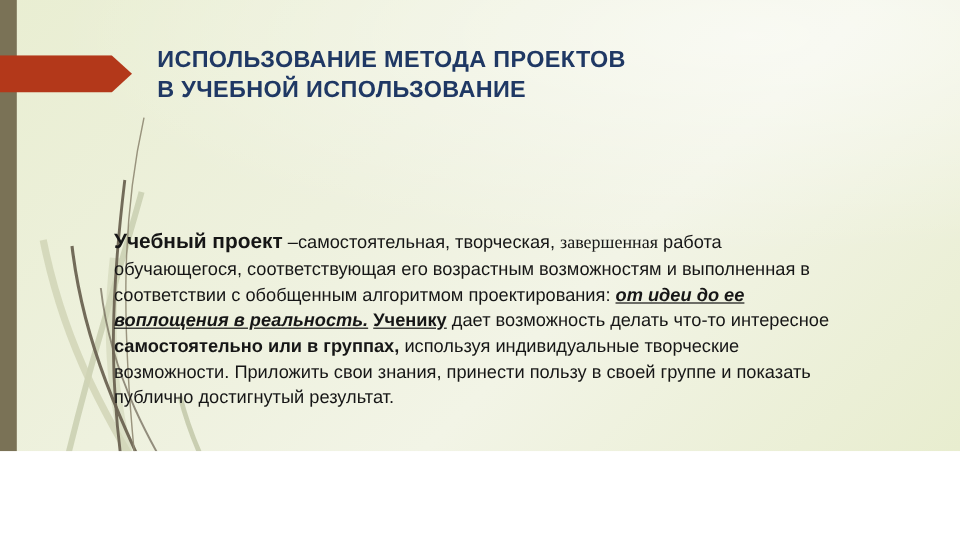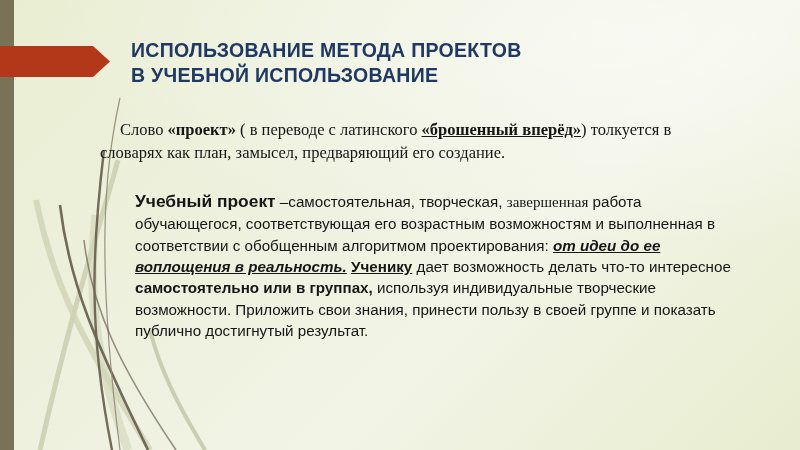--- a/index.html
+++ b/index.html
@@ -3,21 +3,21 @@
 <meta charset="utf-8">
 <style>
   html, body {
     margin: 0;
     padding: 0;
     background: #ffffff;
   }
   #slide {
     position: relative;
     width: 800px;
-    height: 450px;
+    height: 376px;
     overflow: hidden;
     background: linear-gradient(135deg, #e9eed2 0%, #eef1de 38%, #f2f4e6 62%, #e8edcf 100%);
     font-family: "Liberation Sans", sans-serif;
     -webkit-font-smoothing: antialiased;
   }
 
   
   .bg-sheen {
     position: absolute;
     inset: 0;
@@ -82,21 +82,20 @@
 
   .para-main {
     position: absolute;
     left: 95px;
     top: 176px;
     width: 608px;
     color: #161616;
     font-family: "Liberation Sans", sans-serif;
     font-size: 15.2px;
     line-height: 21.3px;
-    padding-left: 40px;
   }
   .para-main .lead {
     font-weight: bold;
     font-size: 17.4px;
   }
   .para-main .serif-odd {
     font-family: "Liberation Serif", serif;
     font-size: 15px;
   }
   .para-main .bi-u {
@@ -145,18 +144,17 @@
 
   <svg class="arrow" viewBox="0 0 110 31" preserveAspectRatio="none">
     <polygon points="0,0 93,0 110,15.5 93,31 0,31" fill="#b3381a"></polygon>
   </svg>
 
   <div class="title">
     <span class="line">ИСПОЛЬЗОВАНИЕ МЕТОДА ПРОЕКТОВ</span>
     <span class="line">В УЧЕБНОЙ ИСПОЛЬЗОВАНИЕ</span>
   </div>
 
-  <p class="para-serif"><span>Слово </span><b>«проект»</b><span> ( в переводе с латинского </span><b><u>«брошенный вперёд»</u></b><span>) толкуется в словарях как план, замысел, предваряющий его создание.</span></p>
 
   <p class="para-main"><span class="lead">Учебный проект</span><span> –самостоятельная, творческая, </span><span class="serif-odd">завершенная</span><span> работа обучающегося, соответствующая его возрастным возможностям и выполненная в соответствии с обобщенным алгоритмом проектирования</span><span>: </span><span class="bi-u">от идеи до ее воплощения в реальность.</span><span>  </span><span class="b-u">Ученику</span><span> дает возможность делать что-то интересное </span><b>самостоятельно или в группах,</b><span> используя индивидуальные творческие возможности. Приложить свои знания, принести пользу в своей группе и показать публично достигнутый результат.</span></p>
 
 
 </div>
 
 </body></html>

